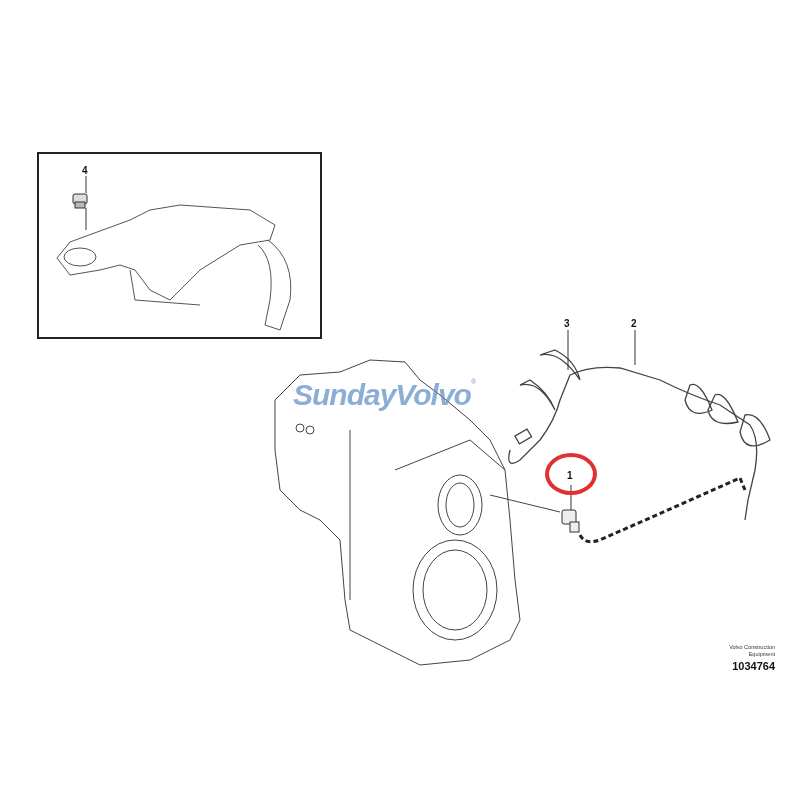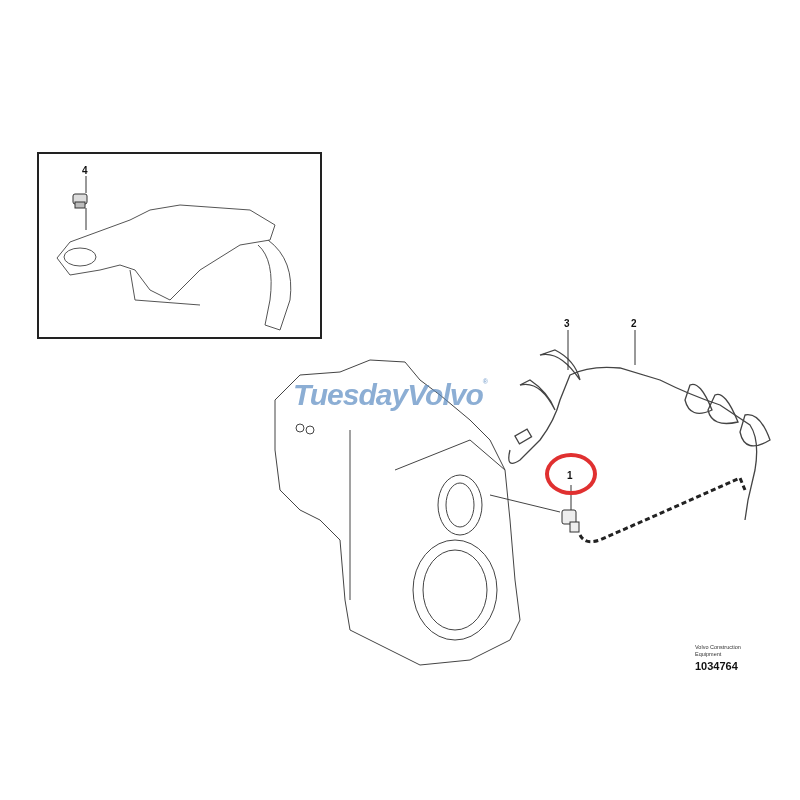--- a/index.html
+++ b/index.html
@@ -2,21 +2,21 @@
 <html><head>
 <meta charset="utf-8">
 <style>
   html, body { margin: 0; padding: 0; background: #ffffff; }
   body { width: 800px; height: 800px; position: relative; overflow: hidden; font-family: "Liberation Sans", sans-serif; }
   .canvas { position: absolute; left: 0; top: 0; width: 800px; height: 800px; }
   .inset { position: absolute; left: 37px; top: 152px; width: 285px; height: 187px; border: 2px solid #222; box-sizing: border-box; }
   .callout { position: absolute; font-weight: bold; font-size: 10px; color: #111; }
   .watermark { position: absolute; left: 293px; top: 378px; font-size: 30px; font-weight: bold; font-style: italic; color: rgba(91,139,194,0.7); letter-spacing: -1px; }
   .watermark .reg { font-size: 7px; vertical-align: top; font-style: normal; }
-  .caption { position: absolute; left: 695px; top: 644px; width: 80px; text-align: left; }
+  .caption { position: absolute; left: 695px; top: 644px; width: 80px; text-align: right; }
   .caption .line { font-size: 5.5px; color: #333; line-height: 7px; }
   .caption .num { font-size: 11px; font-weight: bold; color: #111; margin-top: 2px; }
   .highlight { position: absolute; left: 545px; top: 453px; width: 52px; height: 42px; border: 4px solid #e03030; border-radius: 50%; box-sizing: border-box; }
 </style>
 </head>
 <body>
 
 <div class="canvas">
   <svg width="800" height="800" viewBox="0 0 800 800">
 
@@ -67,21 +67,21 @@
 
   <div class="inset"></div>
 
   <div class="callout" style="left:82px;top:165px;">4</div>
   <div class="callout" style="left:564px;top:318px;">3</div>
   <div class="callout" style="left:631px;top:318px;">2</div>
   <div class="highlight"></div>
   <div class="callout" style="left:567px;top:470px;">1</div>
 
   <div class="watermark">
-    <span>Tuesday</span><span>Volvo</span><span class="reg">®</span>
+    <span>Sunday</span><span>Volvo</span><span class="reg">®</span>
   </div>
 
   <div class="caption">
     <div class="line">Volvo Construction</div>
     <div class="line">Equipment</div>
     <div class="num">1034764</div>
   </div>
 </div>
 
 </body></html>

